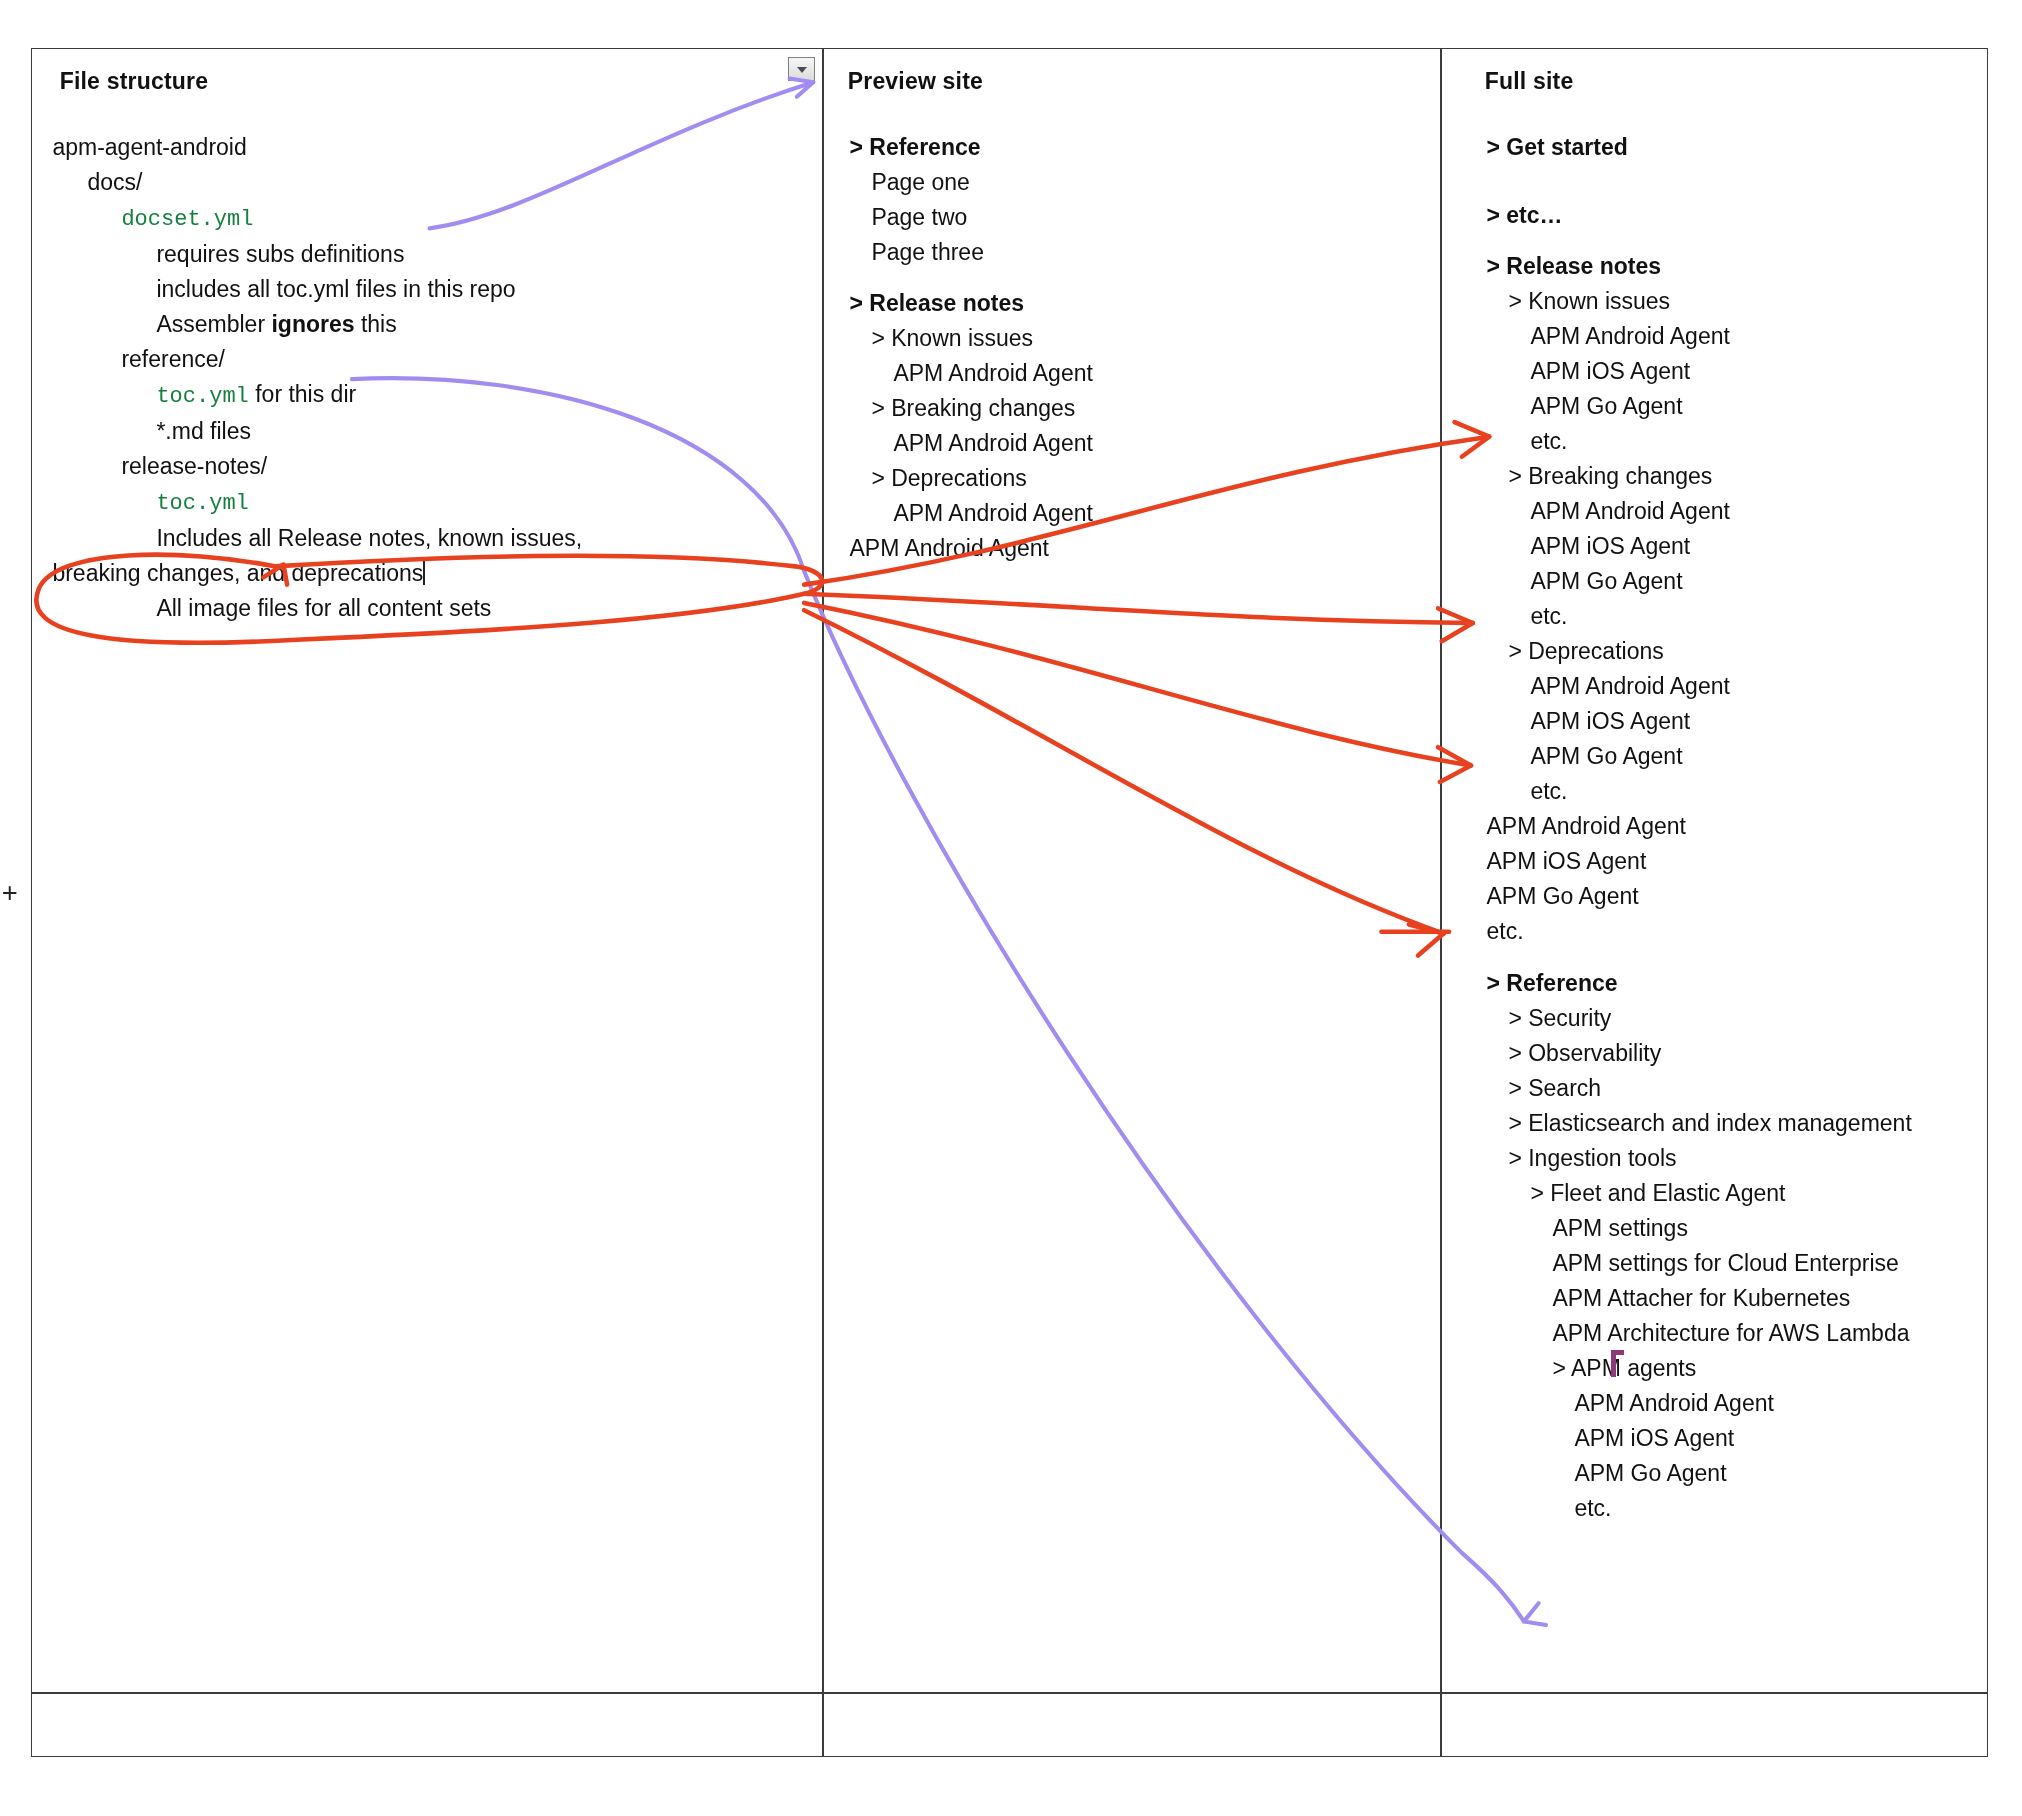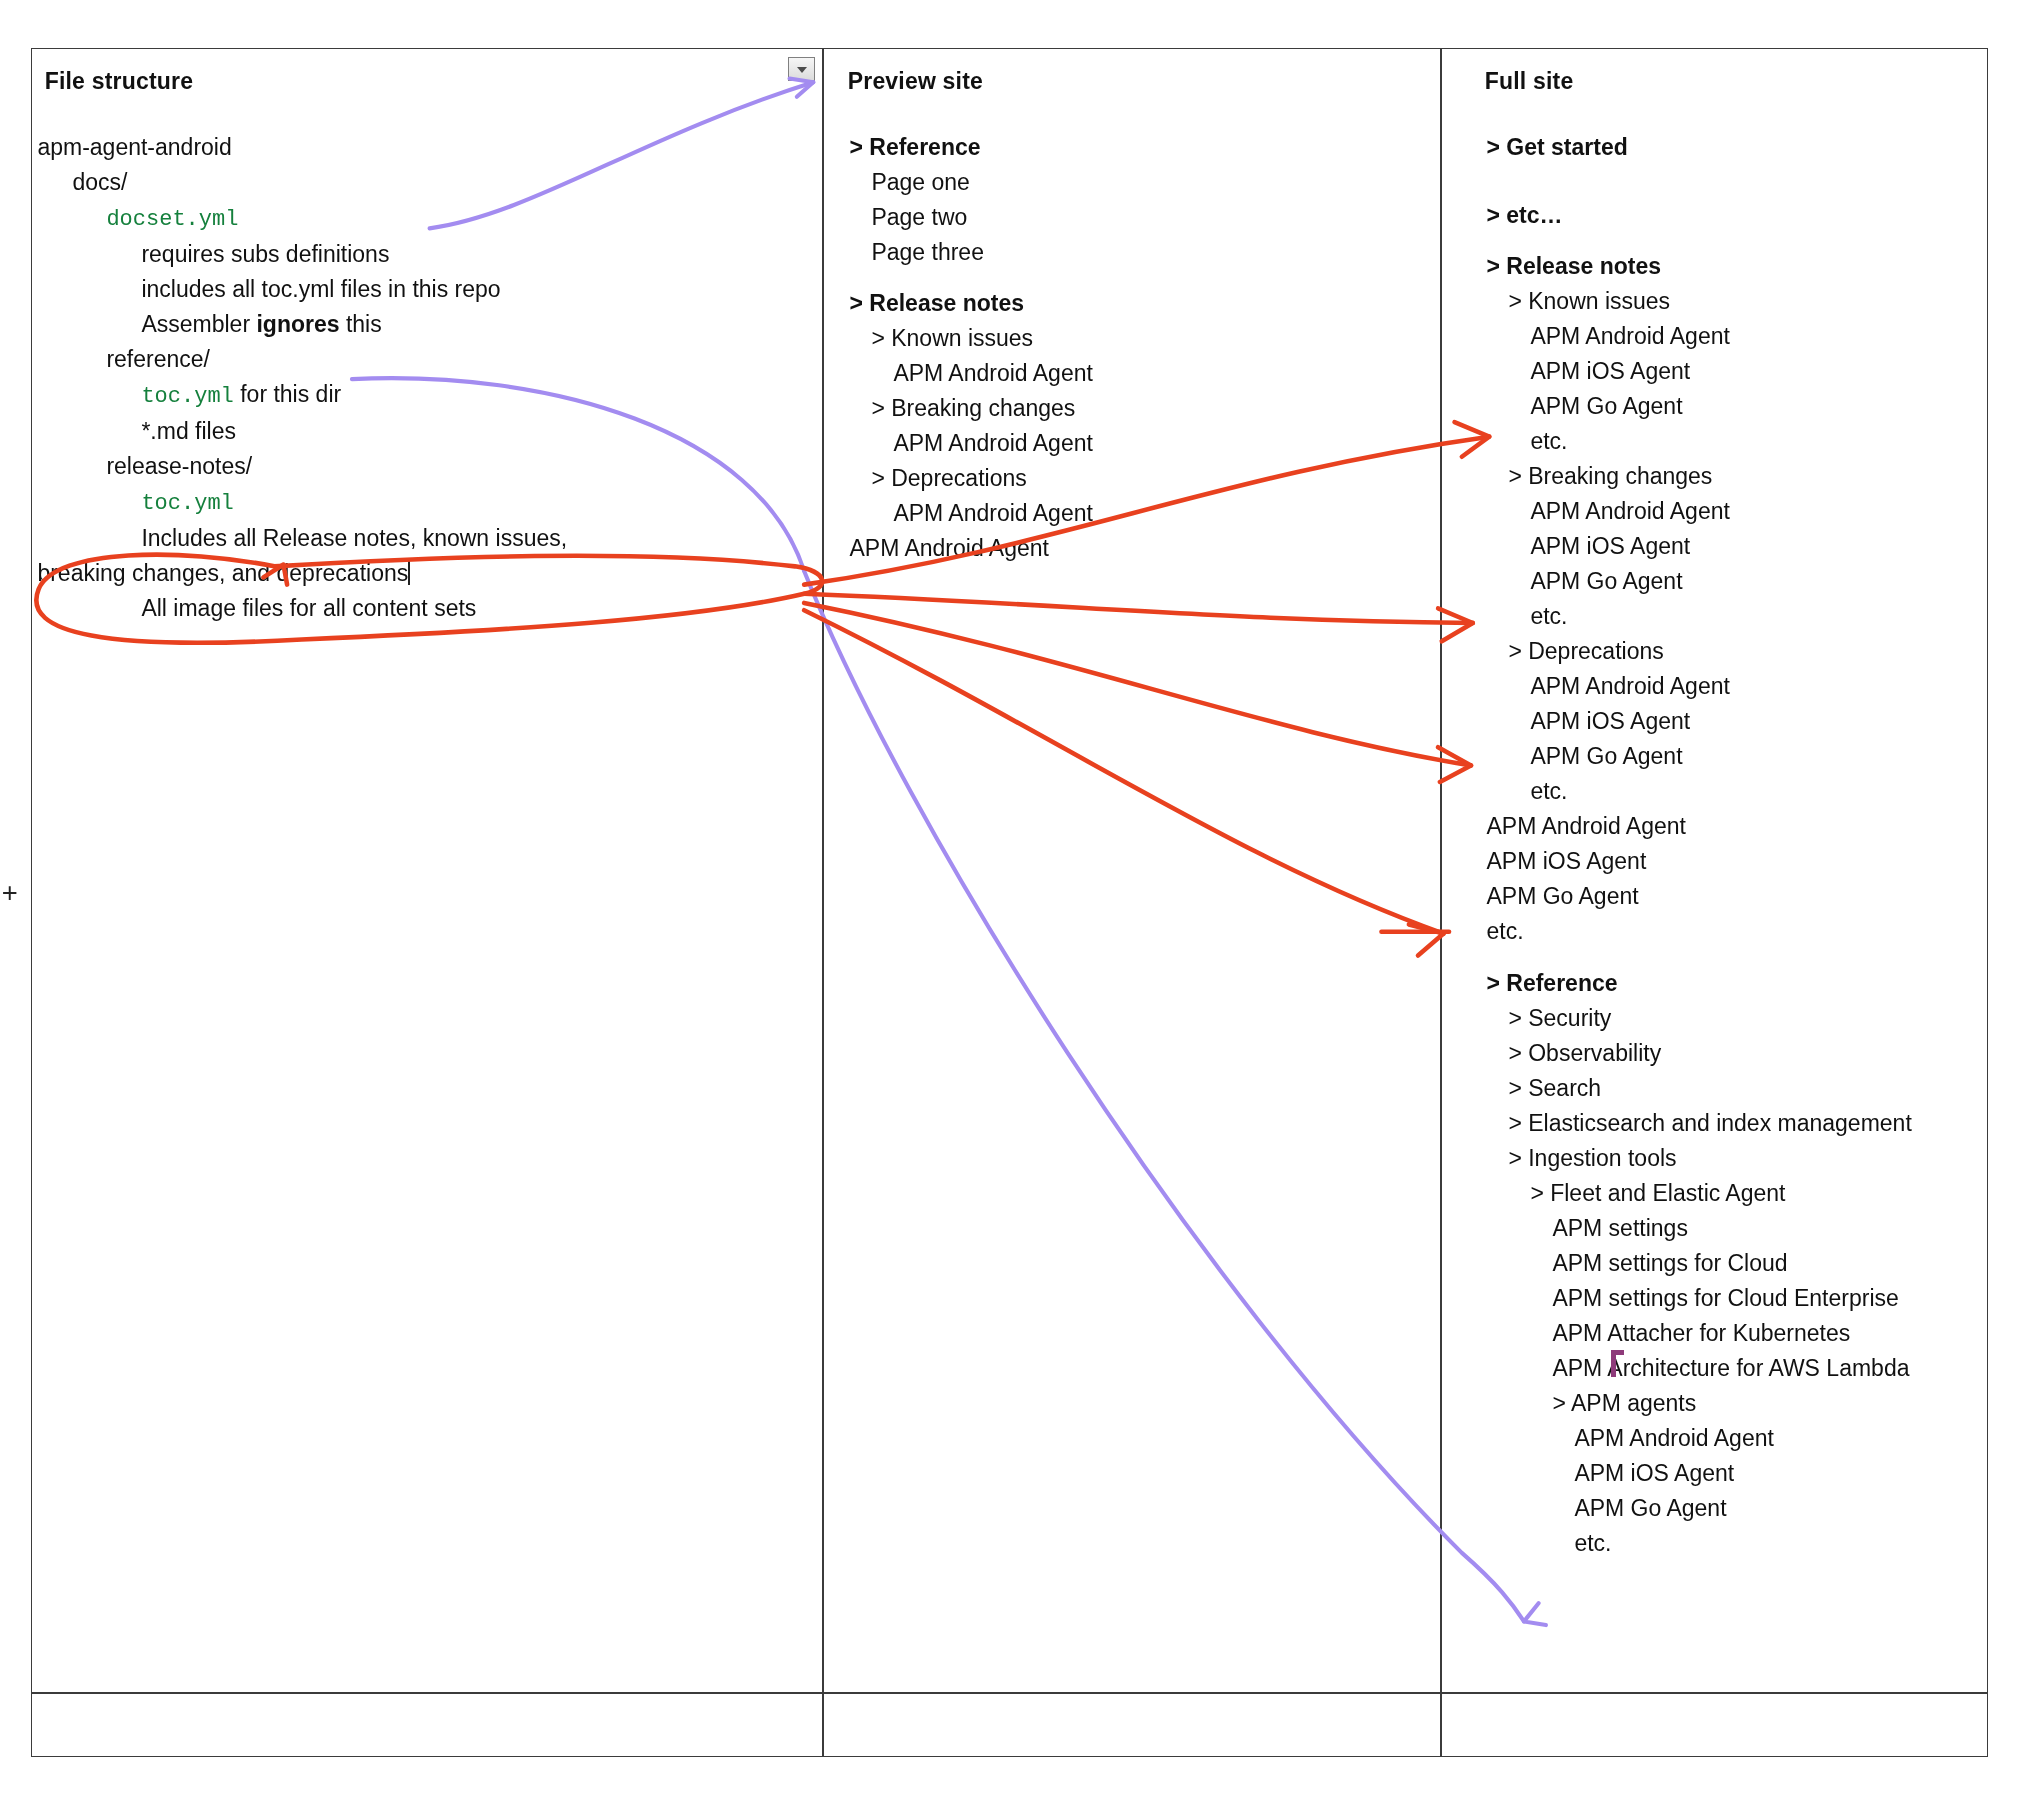--- a/index.html
+++ b/index.html
@@ -45,21 +45,21 @@
     background: #3b3b3b;
     top: 1692px;
   }
   
   .col {
     position: absolute;
     top: 48px;
     box-sizing: border-box;
     padding: 20px 16.4px;
   }
-  .col1 { left: 21px;   width: 858px; }
+  .col1 { left: 36px;   width: 858px; }
   .col2 { left: 824px;  width: 668px; }
   .col3 { left: 1442px; width: 485px; margin-left: 19px; }
 
   .col-title {
     font-size: 23px;
     font-weight: bold;
     letter-spacing: 0.2px;
     margin: 0 0 0 7.3px;
   }
   .line {
@@ -232,21 +232,20 @@
     <div class="line t0">etc.</div>
     <div class="spacer-sm"></div>
     <div class="line bold t0">&gt; Reference</div>
     <div class="line t1">&gt; Security</div>
     <div class="line t1">&gt; Observability</div>
     <div class="line t1">&gt; Search</div>
     <div class="line t1">&gt; Elasticsearch and index management</div>
     <div class="line t1">&gt; Ingestion tools</div>
     <div class="line t2">&gt; Fleet and Elastic Agent</div>
     <div class="line t3">APM settings</div>
-    <div class="line t3">APM settings for Cloud</div>
     <div class="line t3">APM settings for Cloud Enterprise</div>
     <div class="line t3">APM Attacher for Kubernetes</div>
     <div class="line t3">APM Architecture for AWS Lambda</div>
     <div class="line t3">&gt; APM agents</div>
     <div class="line t4">APM Android Agent</div>
     <div class="line t4">APM iOS Agent</div>
     <div class="line t4">APM Go Agent</div>
     <div class="line t4">etc.</div>
   </div>
 

